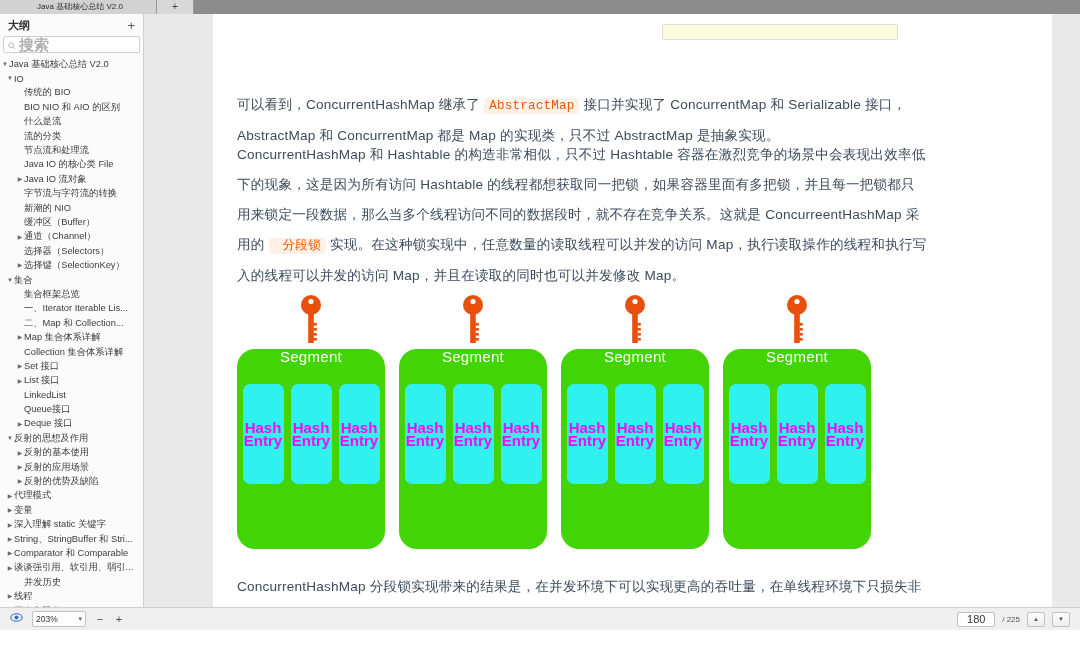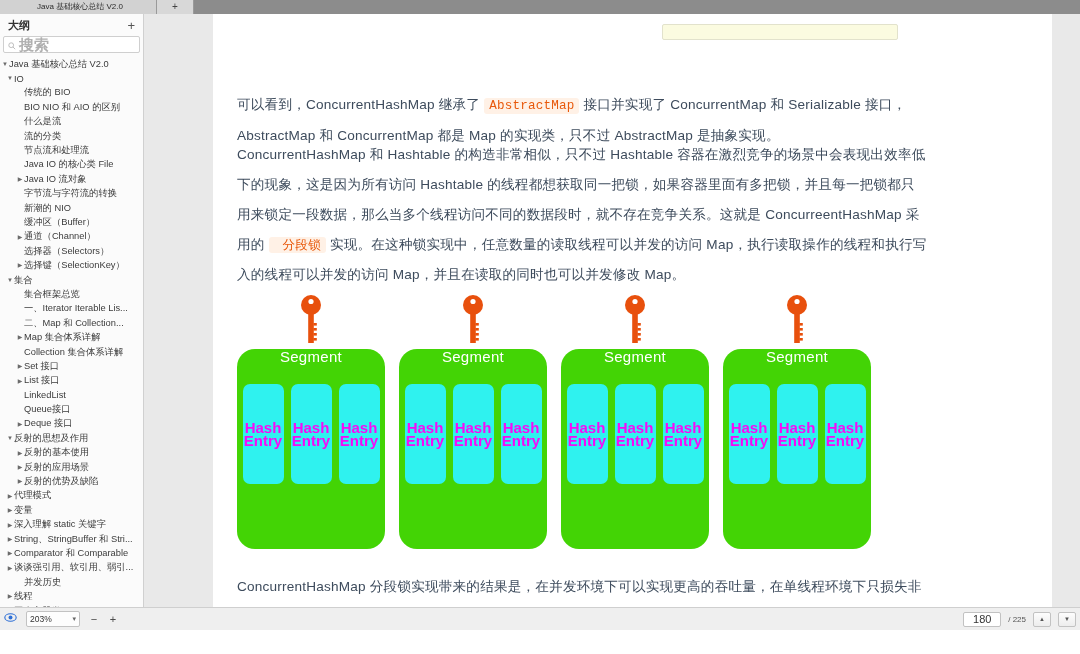--- a/index.html
+++ b/index.html
@@ -75,21 +75,21 @@
   .content{position:absolute;left:0;top:0;width:865px;padding:0;}
   p.para{
     margin:0;color:#3d4b5c;font-size:13.6px;line-height:30px;
     letter-spacing:.2px;
   }
   .para-wrap{position:absolute;left:24px;width:690px;}
   code.inline{
     font-family:"Liberation Mono","DejaVu Sans Mono",monospace;
     background:#fff1e6;color:#e8590c;font-size:12.6px;padding:1px 5px;border-radius:3px;
   }
-  code.inline.zh{font-family:Liberation Sans, sans-serif;padding-left:14px;}
+  code.inline.zh{font-family:Liberation Mono, monospace;padding-left:14px;}
 
   
   .diagram{position:absolute;left:24px;top:275px;width:660px;height:270px;}
   .seg-row{position:absolute;left:0;top:60px;display:flex;gap:14px;}
   .segment{
     width:148px;height:200px;background:#43d405;border-radius:18px;
     position:relative;display:flex;flex-direction:column;align-items:center;
   }
   .segment .seg-title{
     color:#ffffff;font-size:15px;line-height:1;letter-spacing:.3px;
@@ -101,21 +101,21 @@
   }
   .entry span{
     color:#f60af6;font-size:15px;font-weight:bold;line-height:13px;display:block;
   }
   .keys{position:absolute;left:0;top:0;width:100%;height:60px;}
   .key{position:absolute;top:4px;width:20px;height:52px;}
 
   
   .statusbar{
     height:22px;flex:0 0 auto;background:#efefef;border-top:1px solid #cfcfcf;
-    display:flex;align-items:center;padding:0 4px;gap:8px;
+    display:flex;align-items:center;padding:0 10px;gap:8px;
   }
   .sb-left{display:flex;align-items:center;gap:9px;}
   .eye{display:block;}
   .zoomsel{
     height:14px;min-width:46px;border:1px solid #c2c2c2;background:#fdfdfd;border-radius:2px;
     display:flex;align-items:center;justify-content:space-between;padding:0 3px;
   }
   .zoomsel .zv{font-size:8.5px;color:#333;line-height:14px;}
   .zoomsel .cv{font-size:7px;color:#666;}
   .zbtn{font-size:11px;color:#4a4a4a;line-height:1;width:10px;text-align:center;}

